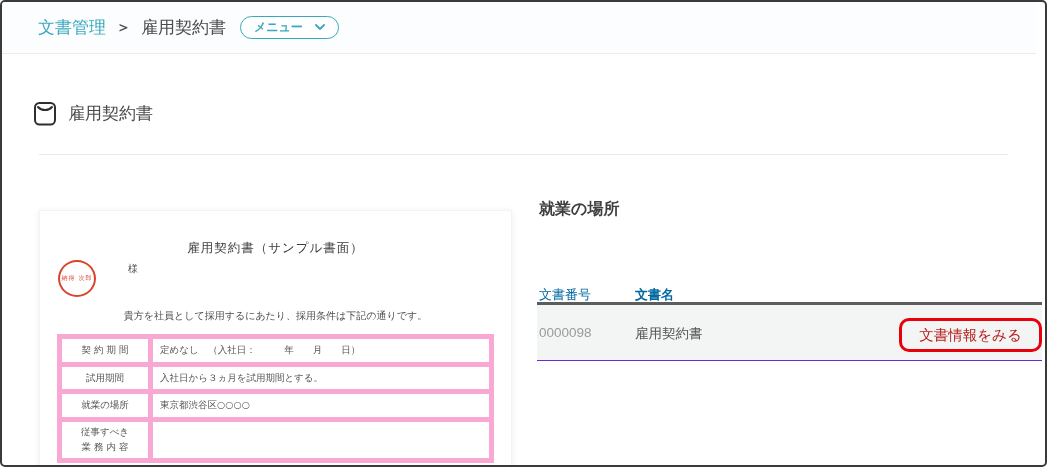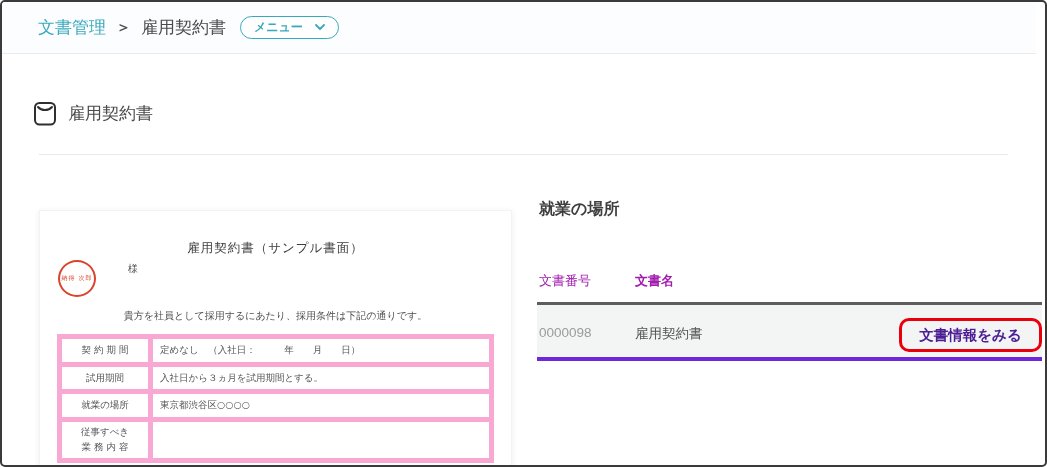--- a/index.html
+++ b/index.html
@@ -62,36 +62,36 @@
     margin:11px auto 0; width:437px; border-collapse:collapse;
     font-size:9.5px; color:#555; line-height:1.55;
   }
   table.contract td { border:5px solid #f9a8d4; vertical-align:middle;margin-top:24px; }
   td.lbl { width:91px; text-align:center; padding:3px 2px; white-space:pre-line; }
   td.val { padding:4px 7px; white-space:pre-line; }
   tr.tall td { height:34px; }
 
   
   .panel-heading { position:absolute; left:537px; top:197px; font-size:16px; font-weight:700; color:#3e3e3e; }
-  .col-head { position:absolute; top:270px; font-size:13px; color:#a21caf; }
+  .col-head { position:absolute; top:284px; font-size:13px; color:#0369a1; }
   .col-head.number { left:537px; }
   .col-head.name   { left:633px;font-weight:bold; }
   .head-divider { position:absolute; left:535px; top:300px; width:505px; height:3px; background:#5d5d5d; }
   .doc-row {
     position:absolute; left:535px; top:303px; width:505px; height:56px;
-    background:#f3f4f4; border-bottom:4px solid #6d28d9;
+    background:#f3f4f4; border-bottom:1px solid #6d28d9;
   }
   .cell-number { position:absolute; left:2px;  top:20px; font-size:13.5px; color:#9b9b9b; }
   .cell-name   { position:absolute; left:98px; top:20px; font-size:13.5px; color:#555555; }
   .annotation {
     position:absolute; right:0px; top:13px; width:143px; height:34px;
     border:3.5px solid #e8000c; border-radius:10px;
     display:flex; align-items:center; justify-content:center; background:transparent;
   }
-  .view-link { color:#4c1d95; font-weight:700; font-size:14.5px; cursor:pointer; text-decoration:none; }
+  .view-link { color:#b91c1c; font-weight:400; font-size:14.5px; cursor:pointer; text-decoration:none; }
 </style>
 </head>
 <body>
 
 <div class="frame">
 
   <div class="topbar">
     <span class="crumb-root">文書管理</span>
     <span class="crumb-sep">＞</span>
     <span class="crumb-current">雇用契約書</span>

